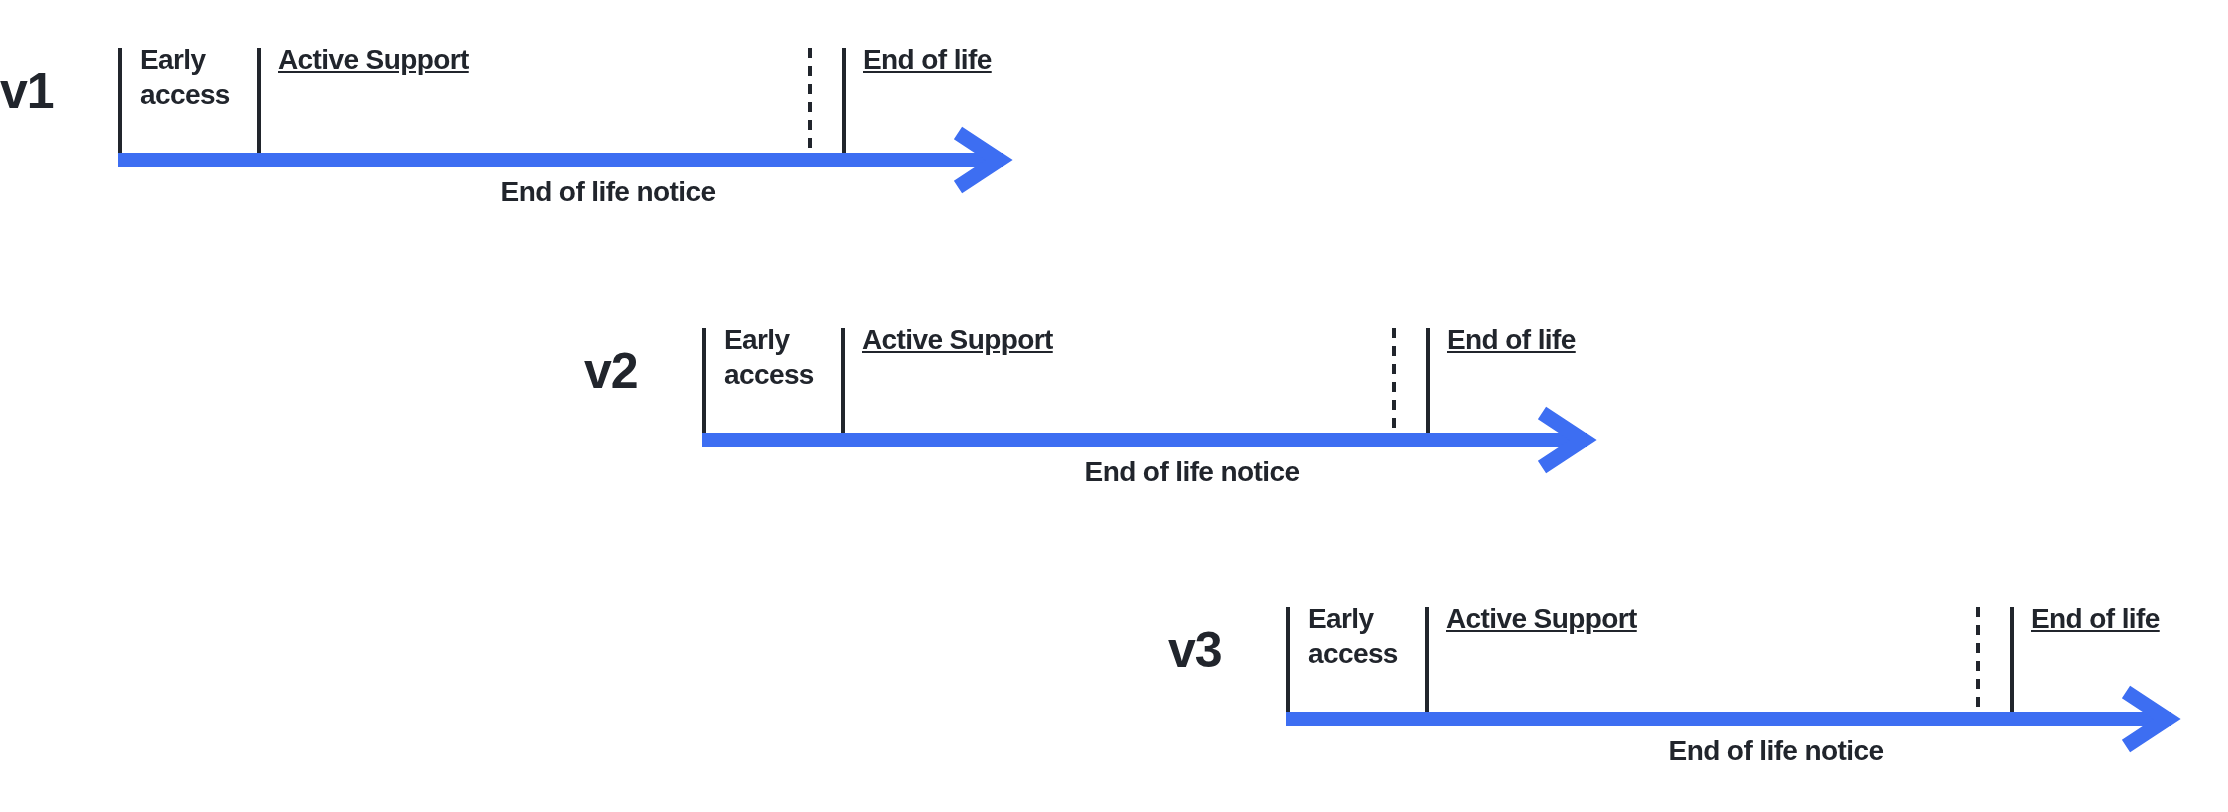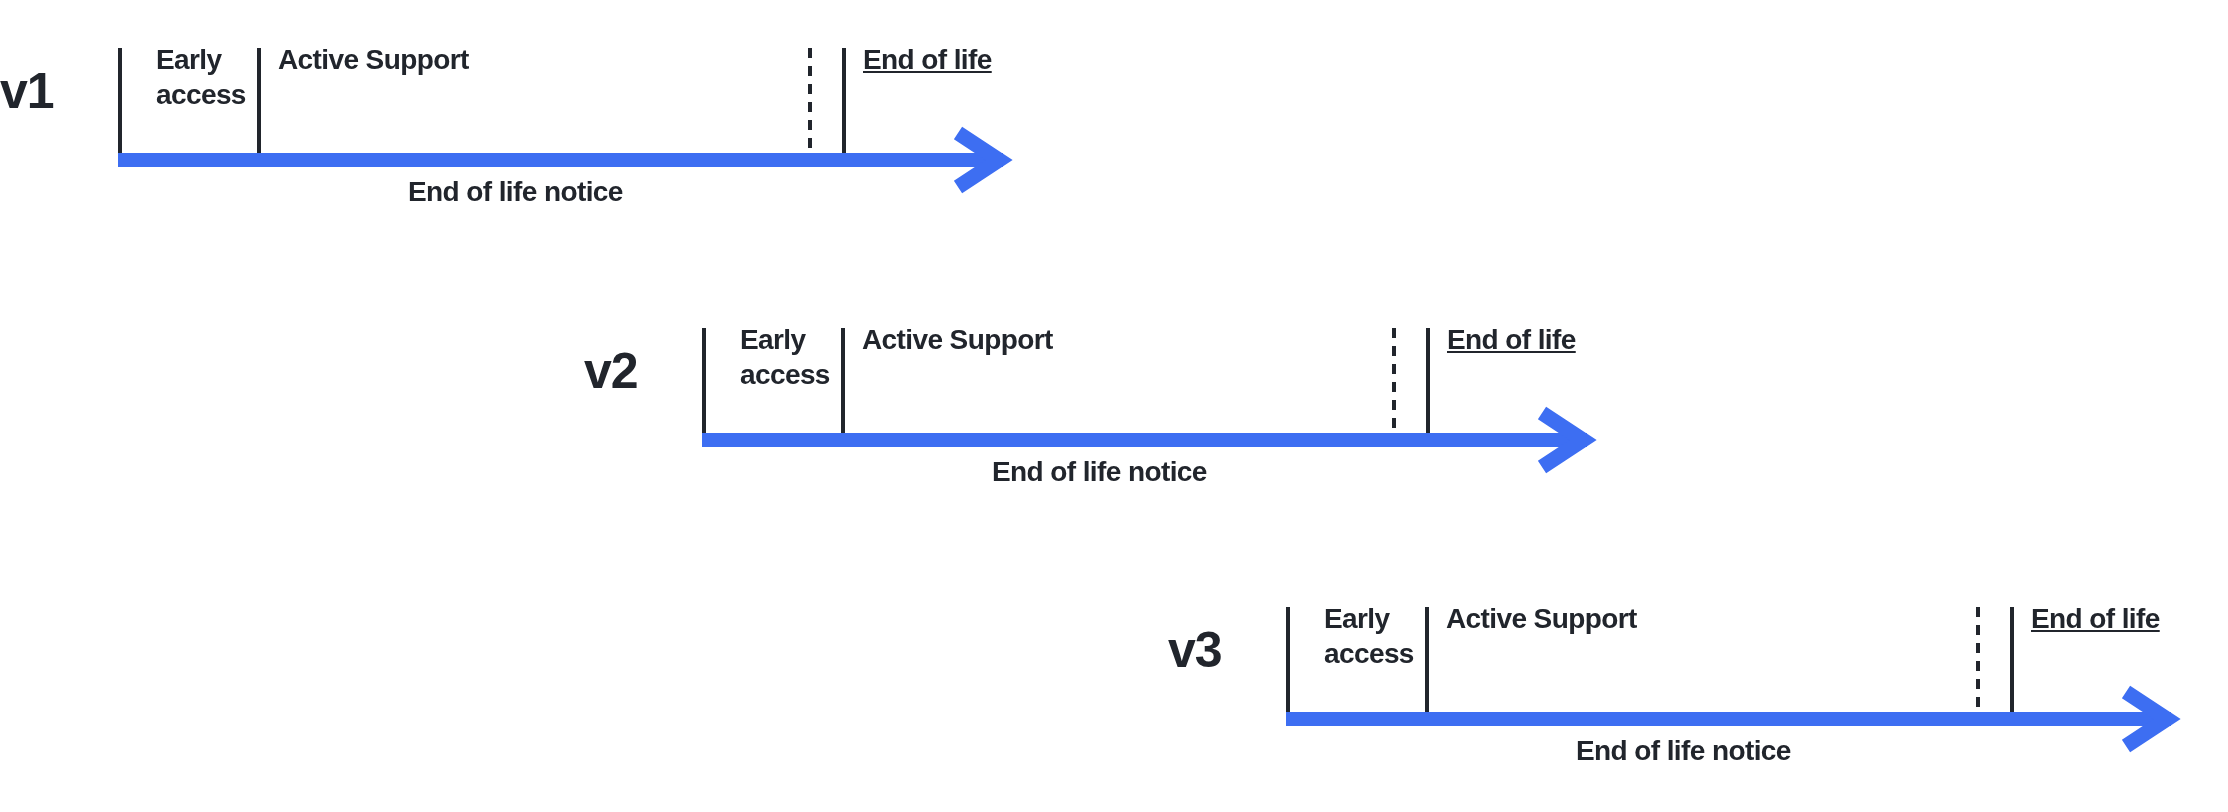--- a/index.html
+++ b/index.html
@@ -64,42 +64,42 @@
   }
   .lbl {
     position: absolute;
     top: -6px;
     font-size: 28px;
     line-height: 35px;
     font-weight: 700;
     letter-spacing: -0.6px;
     color: var(--ink);
   }
-  .lbl-early   { left: 156px; width: 118px; }
-  .lbl-active  { left: 278px; width: 420px; }
+  .lbl-early   { left: 140px; width: 118px; }
+  .lbl-active  { left: 278px; width: 420px; text-decoration: underline; }
   .lbl-eol     { left: 863px; width: 300px; text-decoration: underline; }
   .bar {
     position: absolute;
     left: 118px;
     top: 105px;
     width: 885px;
     height: 14px;
     background: var(--accent);
   }
   .chevron {
     position: absolute;
     left: 945px;
     top: 57px;
   }
   .notice {
     position: absolute;
     left: 408px;
     top: 126px;
     width: 400px;
-    text-align: left;
+    text-align: center;
     font-size: 28px;
     line-height: 35px;
     font-weight: 700;
     letter-spacing: -0.6px;
     color: var(--ink);
   }
 </style>
 </head>
 <body>
 

